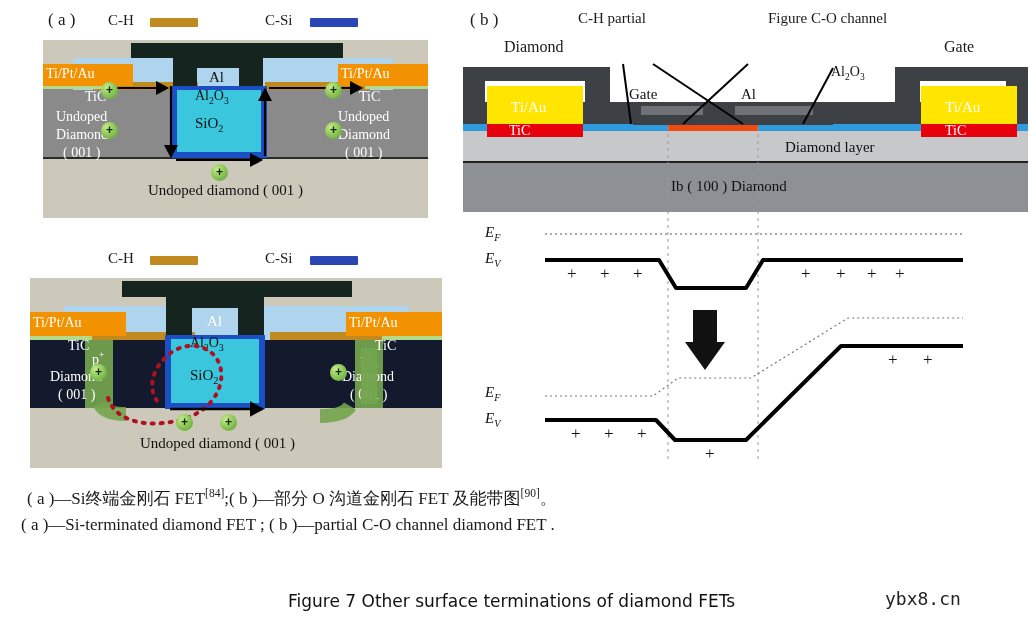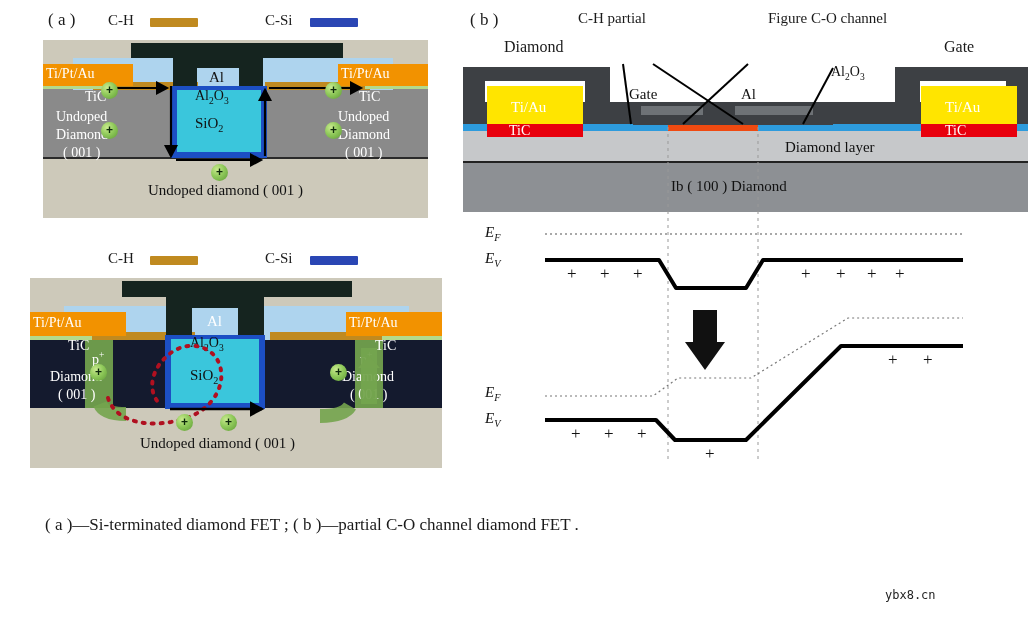--- a/index.html
+++ b/index.html
@@ -91,21 +91,21 @@
   .title-en {
     position: absolute;
     font-family: "DejaVu Sans", "Liberation Sans", sans-serif;
     font-size: 17px;
     color: #111;
     white-space: nowrap;
   }
   .watermark {
     position: absolute;
     font-family: "DejaVu Sans Mono", monospace;
-    font-size: 12px;
+    font-size: 18px;
     color: #222;
     letter-spacing: 0px;
   }
   sup { font-size: 0.68em; vertical-align: super; }
   sub { font-size: 0.68em; vertical-align: sub; }
   .ital { font-style: italic; }
 </style>
 </head>
 <body>
 
@@ -359,20 +359,24 @@
 
     <div class="lbl lbl-k" style="left:425px; top:133px; font-size:17px;">+</div>
     <div class="lbl lbl-k" style="left:460px; top:133px; font-size:17px;">+</div>
 
     <div class="lbl lbl-k" style="left:108px; top:207px; font-size:17px;">+</div>
     <div class="lbl lbl-k" style="left:141px; top:207px; font-size:17px;">+</div>
     <div class="lbl lbl-k" style="left:174px; top:207px; font-size:17px;">+</div>
     <div class="lbl lbl-k" style="left:242px; top:227px; font-size:17px;">+</div>
   </div>
 
-
-  <div class="caption-en" style="left:45px; top:515px;font-family:Liberation Serif, serif;">( a )—Si-terminated diamond FET ; ( b )—partial C-O channel diamond FET .</div>
-
-
+  <div class="caption-cn" style="left:27px; top:487px;">
+    <span>( a )—Si终端金刚石 FET</span><sup>[84]</sup><span>;( b )—部分 O 沟道金刚石 FET 及能带图</span><sup>[90]</sup><span>。</span>
+  </div>
+
+  <div class="caption-en" style="left:21px; top:515px;font-family:Liberation Serif, serif;">( a )—Si-terminated diamond FET ; ( b )—partial C-O channel diamond FET .</div>
+
+
+  <div class="title-en" style="left:288px; top:591px;">Figure 7    Other surface terminations of diamond FETs</div>
 
   <div class="watermark" style="left:885px; top:588px;">ybx8.cn</div>
 
 </div>
 
 </body></html>

